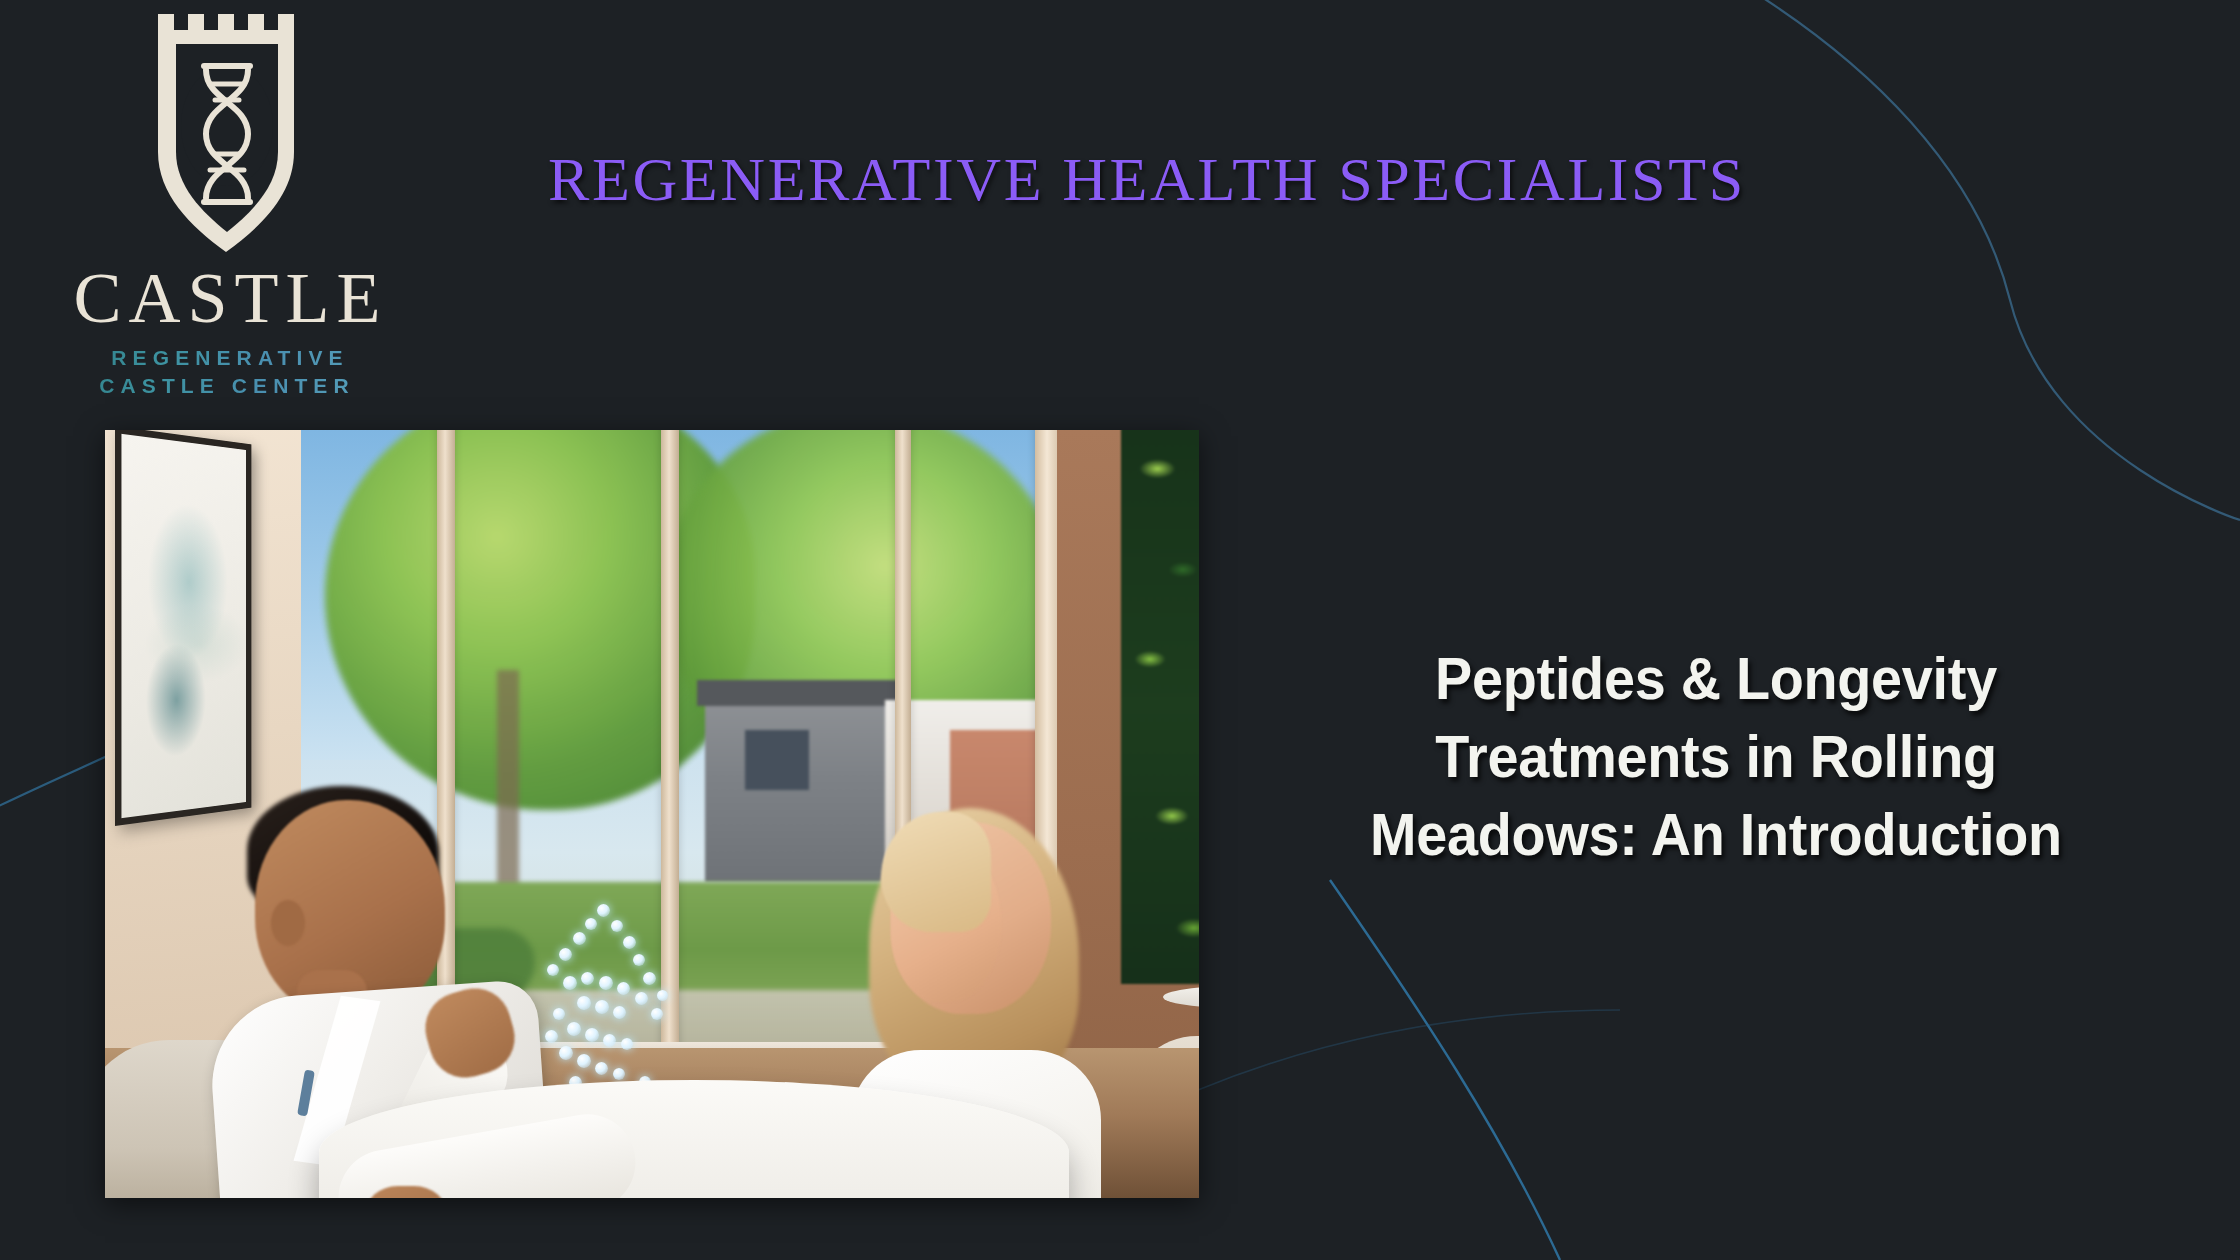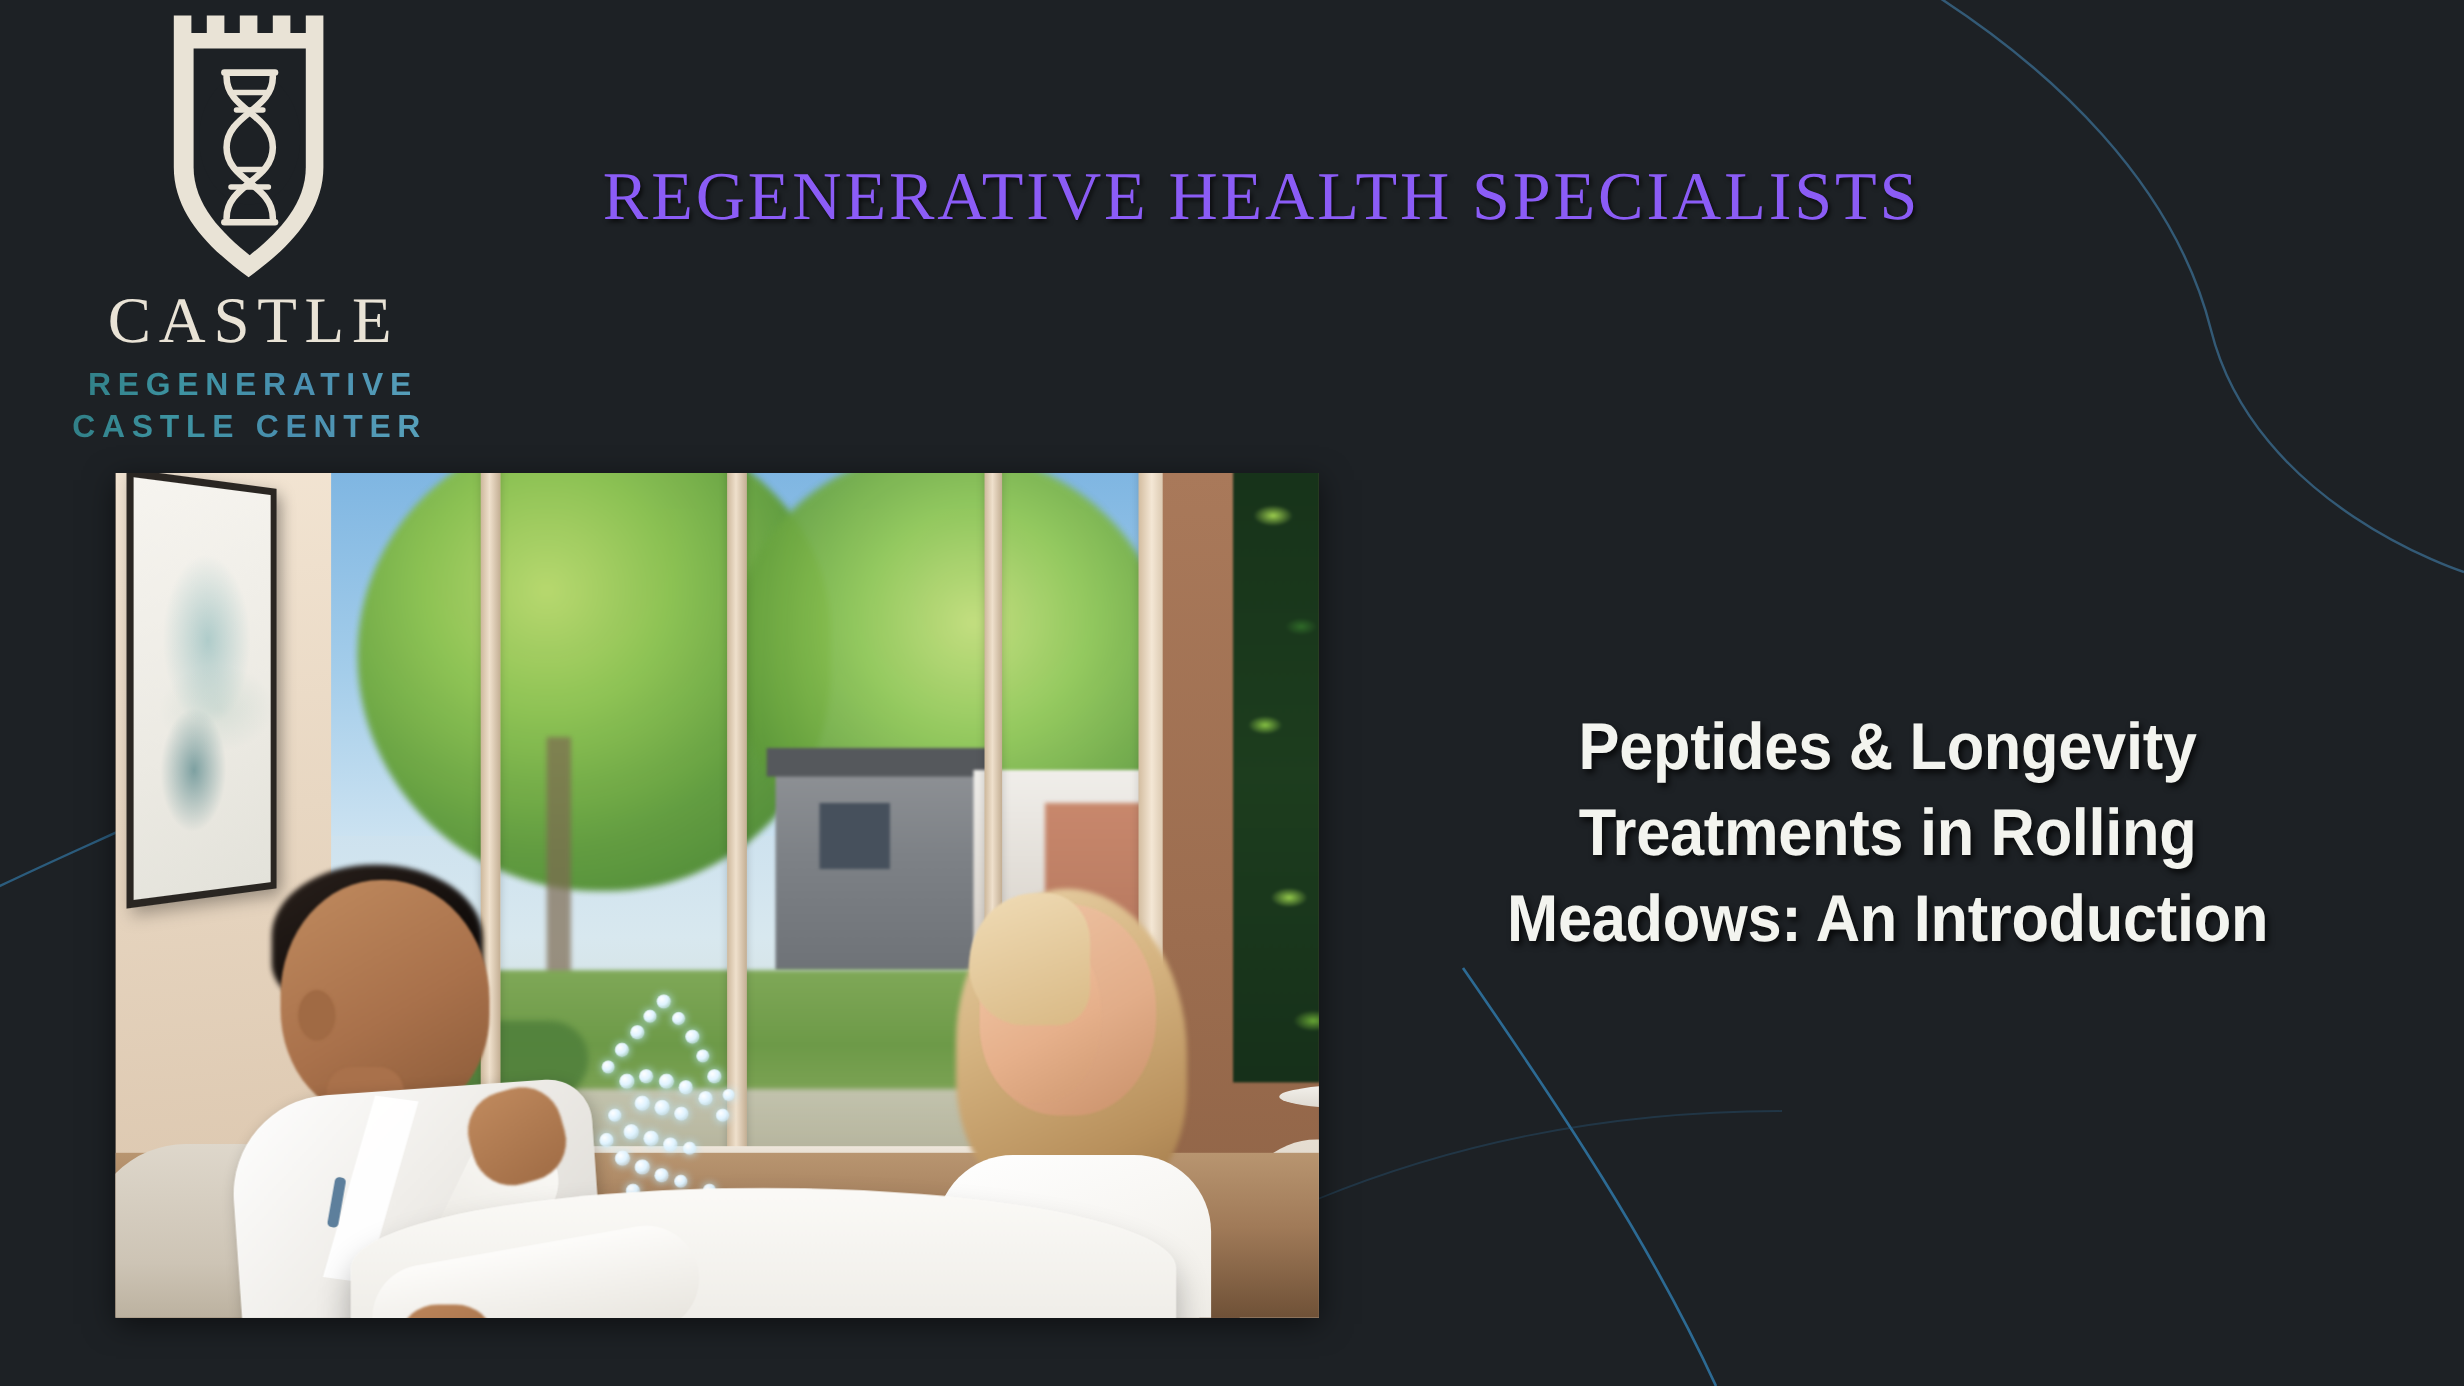--- a/index.html
+++ b/index.html
@@ -12,25 +12,25 @@
   .stage { position:absolute; inset:0; overflow:hidden; }
 
   
   .arcs { position:absolute; inset:0; pointer-events:none; }
 
   
   .logo-block { position:absolute; left:62px; top:8px; width:330px; text-align:center; }
   .crest { width:182px; height:250px; margin:0 auto; display:block; }
   .castle-word {
     font-family:"Liberation Serif", serif;
-    font-size:59px; letter-spacing:7px; color:#e9e3d6;
+    font-size:72px; letter-spacing:7px; color:#e9e3d6;
     line-height:1; margin-top:4px; text-indent:7px;
   }
   .sub-word {
-    font-size:29px; letter-spacing:6.1px; line-height:1.32;
+    font-size:21px; letter-spacing:6.1px; line-height:1.32;
     font-weight:700; margin-top:10px; text-indent:6px;
     background:linear-gradient(100deg,#2f7d84 0%,#3d93a1 30%,#4a8fb0 62%,#58a2bb 100%);
     -webkit-background-clip:text; background-clip:text; color:transparent;
   }
 
   
   .header-title {
     position:absolute; left:548px; top:144px; width:1320px;
     font-family:"Liberation Serif", serif;
     font-size:62px; font-weight:400; letter-spacing:2.6px;

